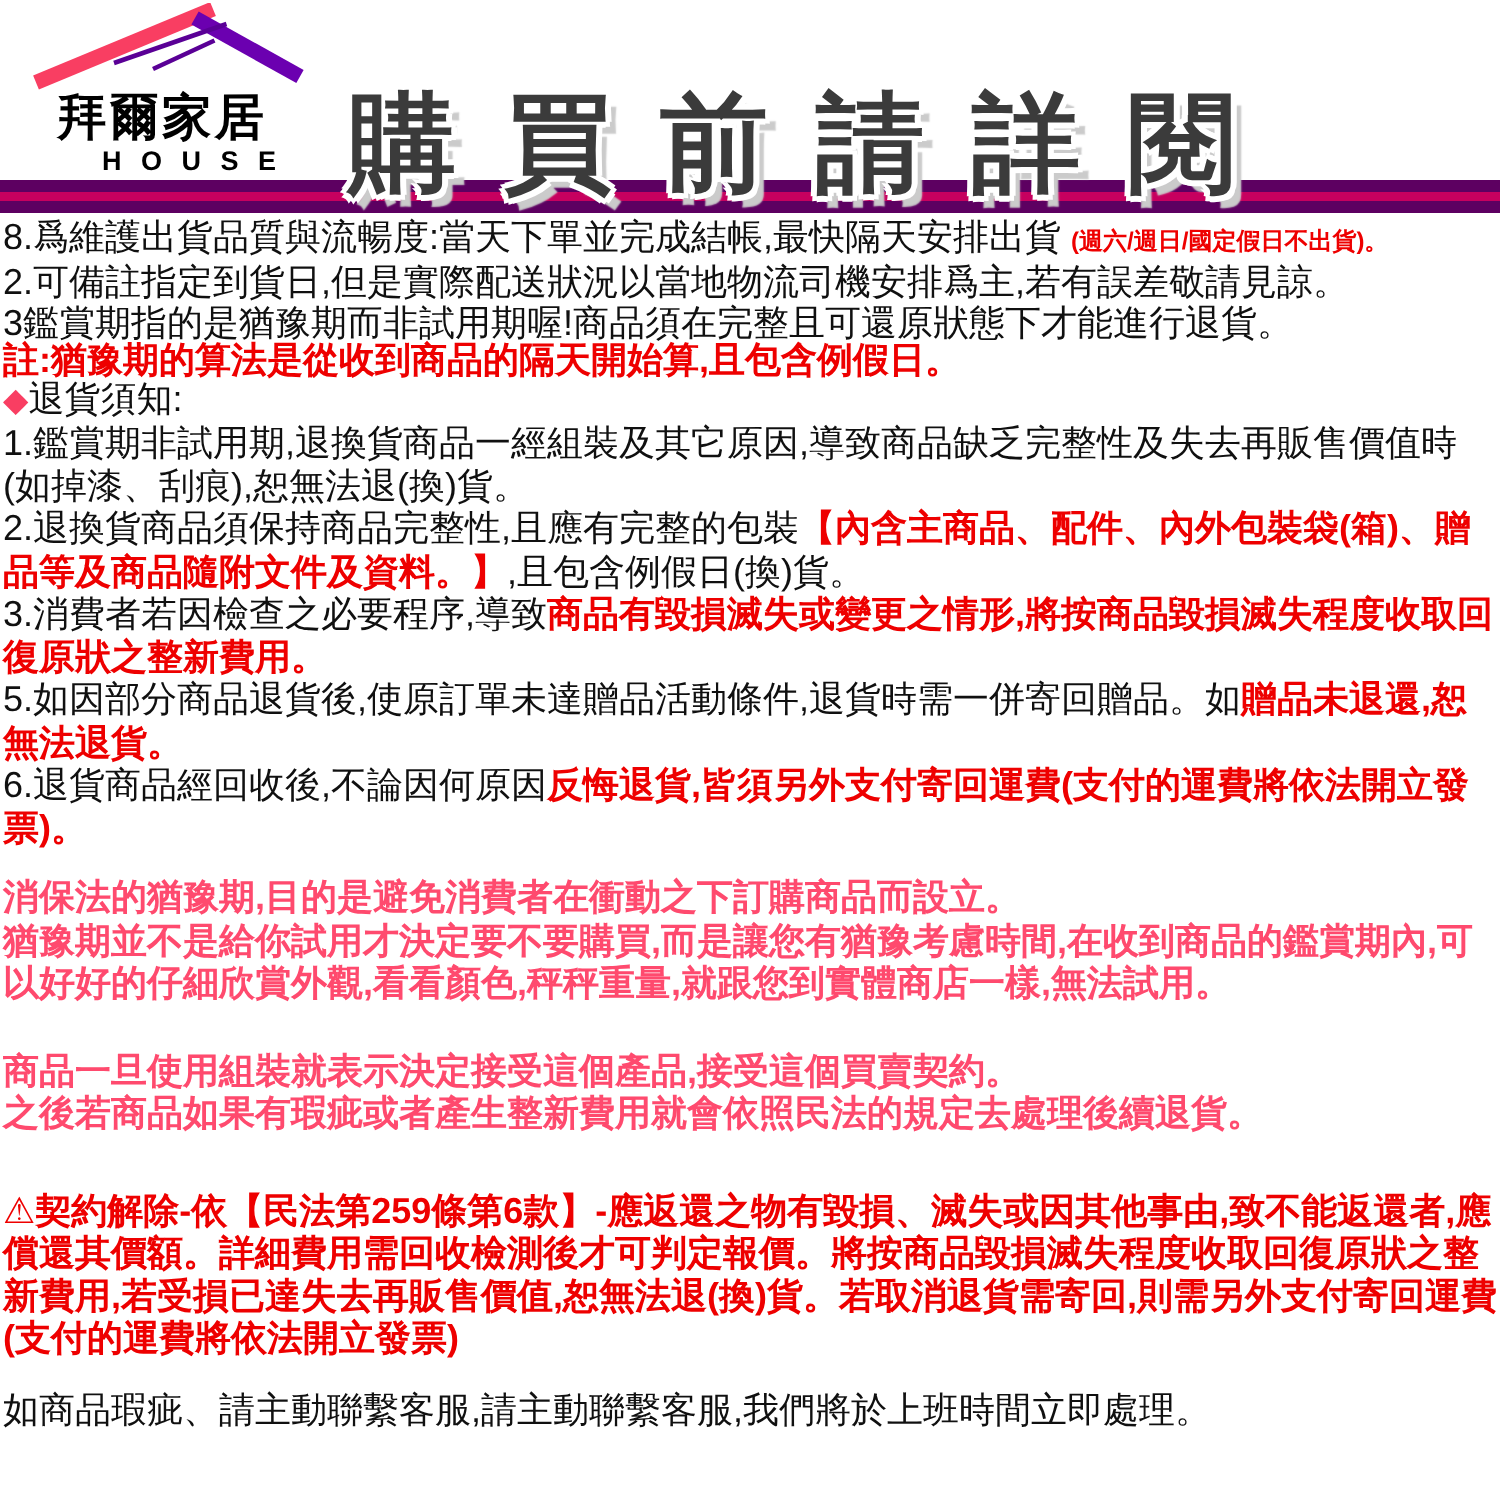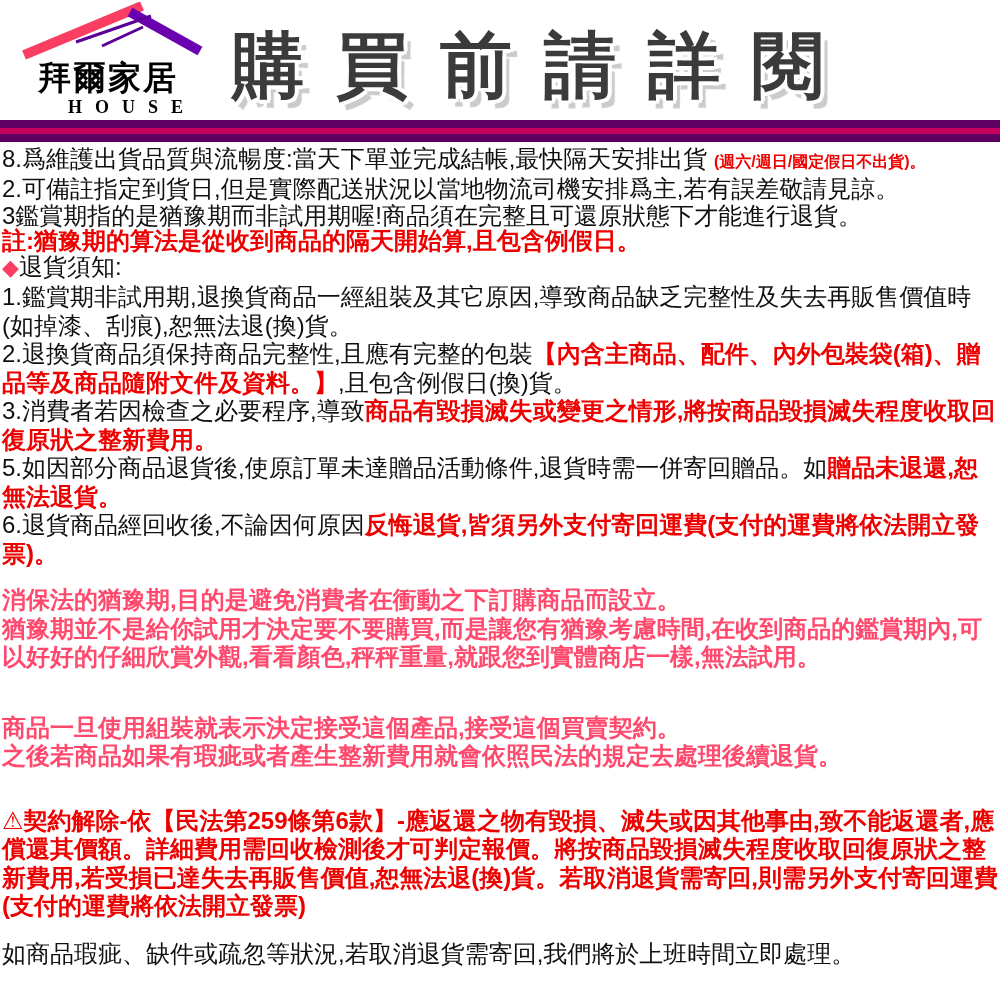--- a/index.html
+++ b/index.html
@@ -4,30 +4,30 @@
 <style>
   html,body{margin:0;padding:0;}
   body{
     width:1000px;height:1000px;overflow:hidden;background:#ffffff;
     font-family:"Liberation Sans","DejaVu Sans",sans-serif;
   }
   .page{position:relative;width:1000px;height:1000px;}
 
   
   .header{position:relative;height:120px;}
-  .logo{position:absolute;left:18px;top:2px;width:190px;font-family:Liberation Serif, serif;}
+  .logo{position:absolute;left:18px;top:2px;width:190px;}
   .logo svg{display:block;}
   .logo-name{font-size:33px;font-weight:bold;color:#000;letter-spacing:2px;padding-left:20px;line-height:36px;}
   .logo-sub{font-size:18px;font-weight:bold;color:#000;letter-spacing:13px;padding-left:50px;line-height:22px;}
   .roof-pink{stroke:var(--accent-pink,#F93E62);}
   .roof-purple{stroke:var(--accent-purple,#6B00B0);}
   .roof-purple-thin{stroke:var(--accent-purple-dark,#5A0096);}
 
   .page-title{
-    position:absolute;left:232px;top:18px;margin:0;
+    position:absolute;left:232px;top:48px;margin:0;
     font-size:72px;font-weight:bold;letter-spacing:32px;white-space:nowrap;
     color:var(--title-gray,#3B3B3B);
     text-shadow:
       -3px -3px 0 #fff, -3px 3px 0 #fff, 3px -3px 0 #fff, 3px 3px 0 #fff,
       -4px 0 0 #fff, 4px 0 0 #fff, 0 -4px 0 #fff, 0 4px 0 #fff,
       7px 8px 1px #cbcbcb;
     font-family: Liberation Serif, serif;
   }
 
   
@@ -38,21 +38,21 @@
   
   .main{padding:3px 2px 0 2px;font-size:24px;color:#101010;}
   .main p{margin:0;}
   .intro p{line-height:27px;}
   .note{color:var(--text-red,#EE0000);font-weight:bold;font-size:24px;line-height:23px;margin-top:2px;}
   .section-heading{font-size:24px;line-height:30px;margin-top:1px;color:#101010;}
   .diamond{color:var(--accent-pink,#F4356B);font-size:22px;}
   .items p{line-height:28.5px;}
   .pink-block p{line-height:28.5px;}
   .block-consumer{margin-top:18px;}
-  .block-contract{margin-top:42px;}
+  .block-contract{margin-top:30px;}
   .block-termination{margin-top:36px;}
   .block-termination p{line-height:28.5px;}
   .block-footer{margin-top:19px;}
   .block-footer p{line-height:28.5px;}
 
   .seg-black{color:#101010;}
   .seg-red{color:var(--text-red,#EE0000);font-weight:bold;}
   .seg-red-small{color:var(--text-red,#EE0000);font-weight:bold;font-size:16px;}
   .seg-pink{color:var(--text-pink,#FF4A6E);font-weight:bold;text-align:center;}
 </style>
@@ -111,17 +111,17 @@
     <div class="pink-block block-contract">
         <p><span class="seg-pink">商品一旦使用組裝就表示決定接受這個產品,接受這個買賣契約。</span></p>
         <p><span class="seg-pink">之後若商品如果有瑕疵或者產生整新費用就會依照民法的規定去處理後續退貨。</span></p>
       </div>
 
     <div class="block-termination">
         <p><span class="seg-red">⚠</span><span class="seg-red">契約解除-依【民法第259條第6款】-應返還之物有毀損、滅失或因其他事由,致不能返還者,應償還其價額。詳細費用需回收檢測後才可判定報價。將按商品毀損滅失程度收取回復原狀之整新費用,若受損已達失去再販售價值,恕無法退(換)貨。若取消退貨需寄回,則需另外支付寄回運費(支付的運費將依法開立發票)</span></p>
       </div>
 
     <div class="block-footer">
-        <p><span class="seg-black">如商品瑕疵、缺件或疏忽等狀況,若取消退貨需寄回,我們將於上班時間立即處理。</span></p>
+        <p><span class="seg-black">如商品瑕疵、請主動聯繫客服,請主動聯繫客服,我們將於上班時間立即處理。</span></p>
       </div>
 
   </div>
 </div>
 
 </body></html>

